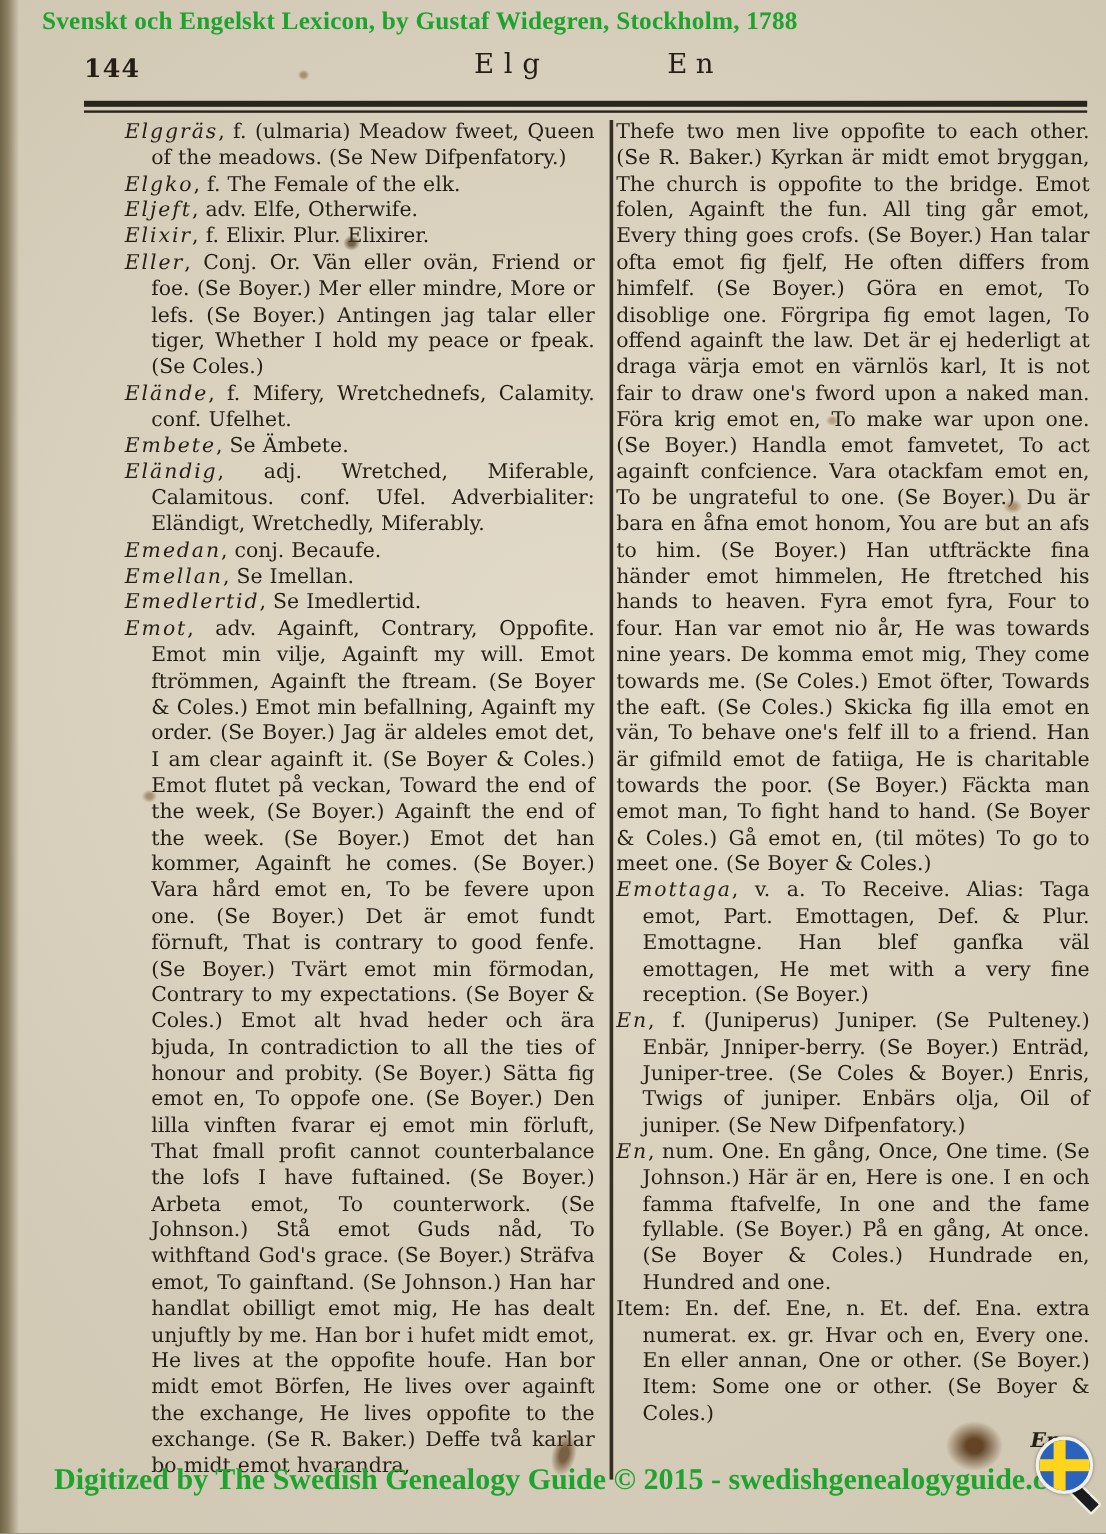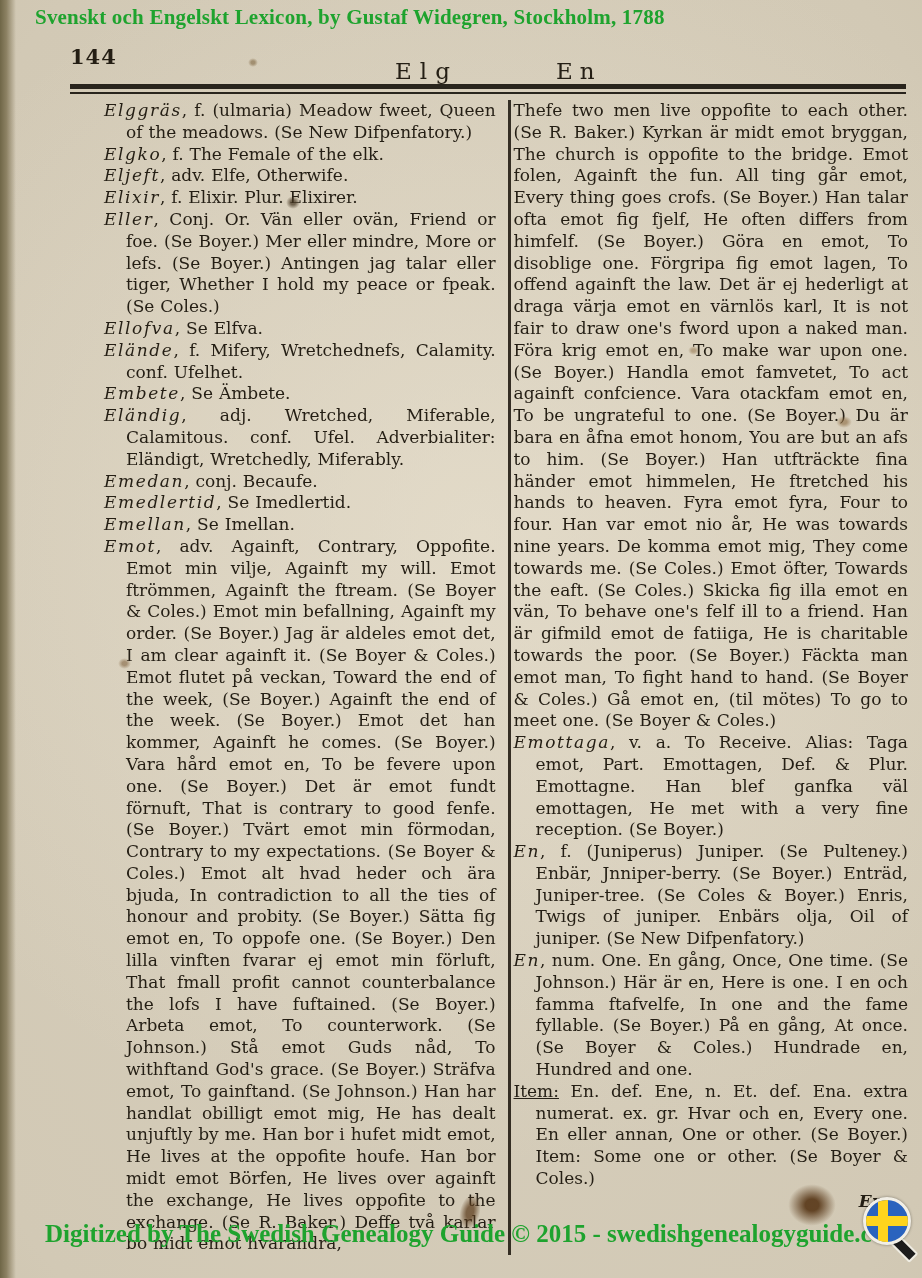--- a/index.html
+++ b/index.html
@@ -20,40 +20,40 @@
   .caption{
     position:absolute; font-family:"Liberation Serif", serif; font-weight:bold;
     color:#1ea32e; white-space:nowrap;margin-left:28px;
   }
   .caption.top{ left:7px; top:5px; font-size:21px; letter-spacing:.2px;}
   .caption.bottom{ left:0; right:0; top:1220px; text-align:center; font-size:25px;}
   
   .pagenum{
     position:absolute; left:70px; top:44px; font-size:21px; letter-spacing:1px; font-weight:bold;
   }
-  .runhead{ position:absolute; top:58px; font-size:23px; }
+  .runhead{ position:absolute; top:41px; font-size:23px; }
   .runhead.left{ left:395px; letter-spacing:8px; }
   .runhead.right{ left:556px; letter-spacing:7px; }
   .rule-double{
     position:absolute; left:70px; right:16px; top:84px; height:3px;
     border-top:5px solid #1b1710; border-bottom:2px solid #1b1710;
     opacity:.92;
   }
   
   .columns{
     position:absolute; left:72px; top:100px; width:836px; display:flex;
   }
   .col{ width:402px; font-size:17px; line-height:21.8px; word-spacing:.5px;margin-left:32px; }
   .col-left{ margin-right:12px; }
   .col-right{ margin-left:3px; width:405px;}
   .divider{ width:3px; background:#221c13; min-height:1088px; opacity:.9;}
   .entry{ margin:0; text-align:justify; padding-left:22px; text-indent:-22px; }
   .entry.cont{ padding-left:0; text-indent:0; }
   .hw{ font-style:italic; letter-spacing:1.6px; }
-  .hw.roman{ font-style:normal; letter-spacing:0;text-decoration:underline; }
+  .hw.roman{ font-style:normal; letter-spacing:0; }
   .catchword{
     position:absolute; right:38px; top:1191px; font-style:italic; font-size:17px; font-weight:bold;
   }
   
   .flag-glass{ position:absolute; left:860px; top:1197px; width:58px; height:72px; }
   .lens{
     position:absolute; left:3px; top:0; width:42px; height:42px; border-radius:50%;
     background:#2a63be; border:3px solid #f2efe6; overflow:hidden;
     box-shadow:0 0 3px rgba(0,0,0,.4);
   }
@@ -88,27 +88,26 @@
 
   <div class="rule-double"></div>
 
   <div class="columns">
     <div class="col col-left" id="col-left">
         <p class="entry"><span class="hw">Elggräs</span><span>, f. (ulmaria) Meadow fweet, Queen of the meadows. (Se New Difpenfatory.)</span></p>
         <p class="entry"><span class="hw">Elgko</span><span>, f. The Female of the elk.</span></p>
         <p class="entry"><span class="hw">Eljeft</span><span>, adv. Elfe, Otherwife.</span></p>
         <p class="entry"><span class="hw">Elixir</span><span>, f. Elixir.  Plur. Elixirer.</span></p>
         <p class="entry"><span class="hw">Eller</span><span>, Conj. Or.  Vän eller ovän, Friend or foe. (Se Boyer.)  Mer eller mindre, More or lefs. (Se Boyer.)  Antingen jag talar eller tiger,  Whether I hold my peace or fpeak. (Se Coles.)</span></p>
-        <p class="entry"><span class="hw">Ellofva</span><span>, Se Elfva.</span></p>
         <p class="entry"><span class="hw">Elände</span><span>, f. Mifery, Wretchednefs, Calamity. conf. Ufelhet.</span></p>
         <p class="entry"><span class="hw">Embete</span><span>, Se Ämbete.</span></p>
         <p class="entry"><span class="hw">Eländig</span><span>, adj. Wretched, Miferable, Calamitous. conf. Ufel.  Adverbialiter: Eländigt, Wretchedly, Miferably.</span></p>
         <p class="entry"><span class="hw">Emedan</span><span>, conj. Becaufe.</span></p>
+        <p class="entry"><span class="hw">Emellan</span><span>, Se Imellan.</span></p>
         <p class="entry"><span class="hw">Emedlertid</span><span>, Se Imedlertid.</span></p>
-        <p class="entry"><span class="hw">Emellan</span><span>, Se Imellan.</span></p>
         <p class="entry"><span class="hw">Emot</span><span>, adv. Againft, Contrary, Oppofite. Emot min vilje, Againft my will.  Emot ftrömmen, Againft the ftream. (Se Boyer &amp; Coles.)  Emot min befallning, Againft my order. (Se Boyer.)  Jag är aldeles emot det, I am clear againft it. (Se Boyer &amp; Coles.) Emot flutet på veckan,  Toward the end of the week, (Se Boyer.) Againft the end of the week. (Se Boyer.)  Emot det han kommer, Againft he comes. (Se Boyer.)  Vara hård emot en,  To be fevere upon one. (Se Boyer.)  Det är emot fundt förnuft, That is contrary to good fenfe. (Se Boyer.) Tvärt emot min förmodan,  Contrary to my expectations. (Se Boyer &amp; Coles.)  Emot alt hvad heder och ära bjuda,  In contradiction to all the ties of honour and probity. (Se Boyer.)  Sätta fig emot en, To oppofe one. (Se Boyer.)  Den lilla vinften fvarar ej emot min förluft,  That fmall profit cannot counterbalance the lofs I have fuftained. (Se Boyer.)  Arbeta emot, To counterwork. (Se Johnson.)  Stå emot Guds nåd,  To withftand God's grace. (Se Boyer.)  Sträfva emot, To gainftand. (Se Johnson.)  Han har handlat obilligt emot mig,  He has dealt unjuftly by me.  Han bor i hufet midt emot, He lives at the oppofite houfe.  Han bor midt emot Börfen, He lives over againft the exchange, He lives oppofite to the exchange. (Se R. Baker.) Deffe två karlar bo midt emot hvarandra,</span></p>
       </div>
     <div class="divider"></div>
     <div class="col col-right" id="col-right">
         <p class="entry cont"><span>Thefe two men live oppofite to each other. (Se R. Baker.)  Kyrkan är midt emot bryggan,  The church is oppofite to the bridge.  Emot folen, Againft the fun.  All ting går emot, Every thing goes crofs. (Se Boyer.)  Han talar ofta emot fig fjelf, He often differs from himfelf. (Se Boyer.) Göra en emot, To disoblige one.  Förgripa fig emot lagen, To offend againft the law.  Det är ej hederligt at draga värja emot en värnlös karl, It is not fair to draw one's fword upon a naked man. Föra krig emot en,  To make war upon one. (Se Boyer.)  Handla emot famvetet, To act againft confcience.  Vara otackfam emot en,  To be ungrateful to one.  (Se Boyer.)  Du är bara en åfna emot honom,  You are but an afs to him. (Se Boyer.)  Han utfträckte fina händer emot himmelen, He ftretched his hands to heaven. Fyra emot fyra, Four to four.  Han var emot nio år, He was towards nine years. De komma emot mig, They come towards me. (Se Coles.)  Emot öfter, Towards the eaft. (Se Coles.)  Skicka fig illa emot en vän, To behave one's felf ill to a friend.  Han är gifmild emot de fatiiga,  He is charitable towards the poor. (Se Boyer.)  Fäckta man emot man,  To fight hand to hand. (Se Boyer &amp; Coles.)  Gå emot en, (til mötes) To go to meet one.  (Se Boyer &amp; Coles.)</span></p>
         <p class="entry"><span class="hw">Emottaga</span><span>, v. a. To Receive.  Alias: Taga emot, Part. Emottagen, Def. &amp; Plur. Emottagne.  Han blef ganfka väl emottagen, He met with a very fine reception. (Se Boyer.)</span></p>
         <p class="entry"><span class="hw">En</span><span>, f. (Juniperus) Juniper. (Se Pulteney.) Enbär, Jnniper-berry. (Se Boyer.)  Enträd, Juniper-tree. (Se Coles &amp; Boyer.)  Enris, Twigs of juniper.  Enbärs olja, Oil of juniper. (Se New Difpenfatory.)</span></p>
         <p class="entry"><span class="hw">En</span><span>, num. One.  En gång, Once, One time. (Se Johnson.)  Här är en, Here is one. I en och famma ftafvelfe, In one and the fame fyllable. (Se Boyer.)  På en gång, At once. (Se Boyer &amp; Coles.)  Hundrade en, Hundred and one.</span></p>
         <p class="entry"><span class="hw roman">Item:</span><span> En. def. Ene, n. Et. def. Ena. extra numerat. ex. gr. Hvar och en, Every one. En eller annan, One or other. (Se Boyer.) Item: Some one or other. (Se Boyer &amp; Coles.)</span></p>
       </div>

